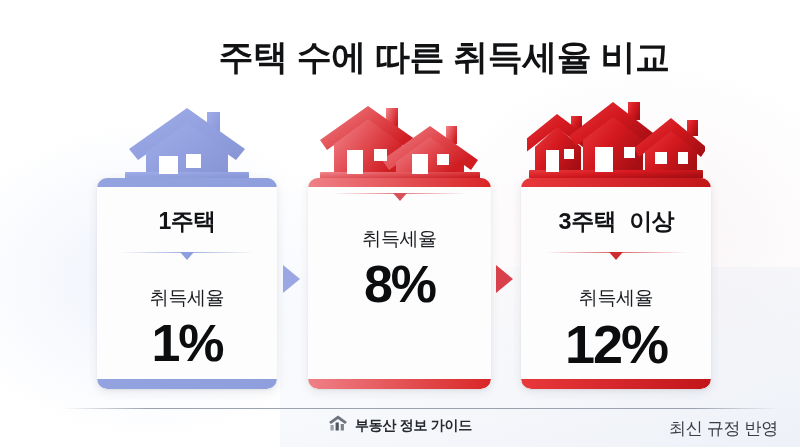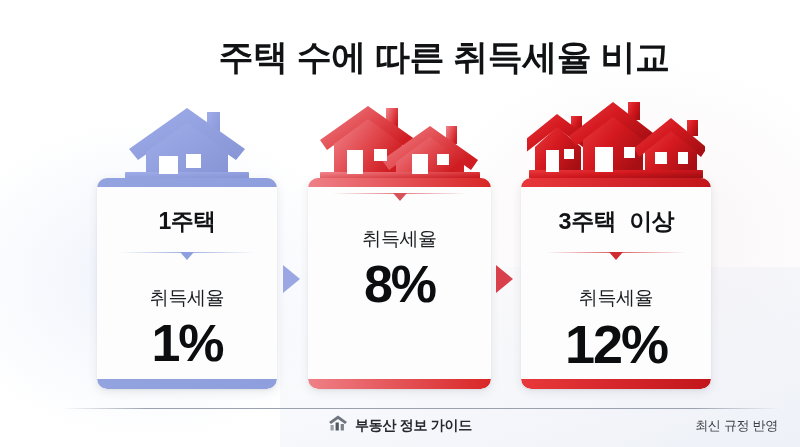--- a/index.html
+++ b/index.html
@@ -143,21 +143,21 @@
   }
   .footer-brand{
     position:absolute;left:0;top:415px;width:800px;
     display:flex;align-items:flex-end;justify-content:center;gap:7px;
   }
   .brand-text{
     font-size:14px;font-weight:bold;color:#25282d;letter-spacing:-0.3px;
   }
   .footer-note{
     position:absolute;right:22px;top:417px;
-    font-size:13px;color:#3a3d44;letter-spacing:-0.3px;
+    font-size:17px;color:#3a3d44;letter-spacing:-0.3px;
   }
 </style>
 </head>
 <body>
 
 <div class="page">
 
   <div class="bg-wrap">
     <div class="bg-tint-a"></div>
     <div class="bg-tint-b"></div>

